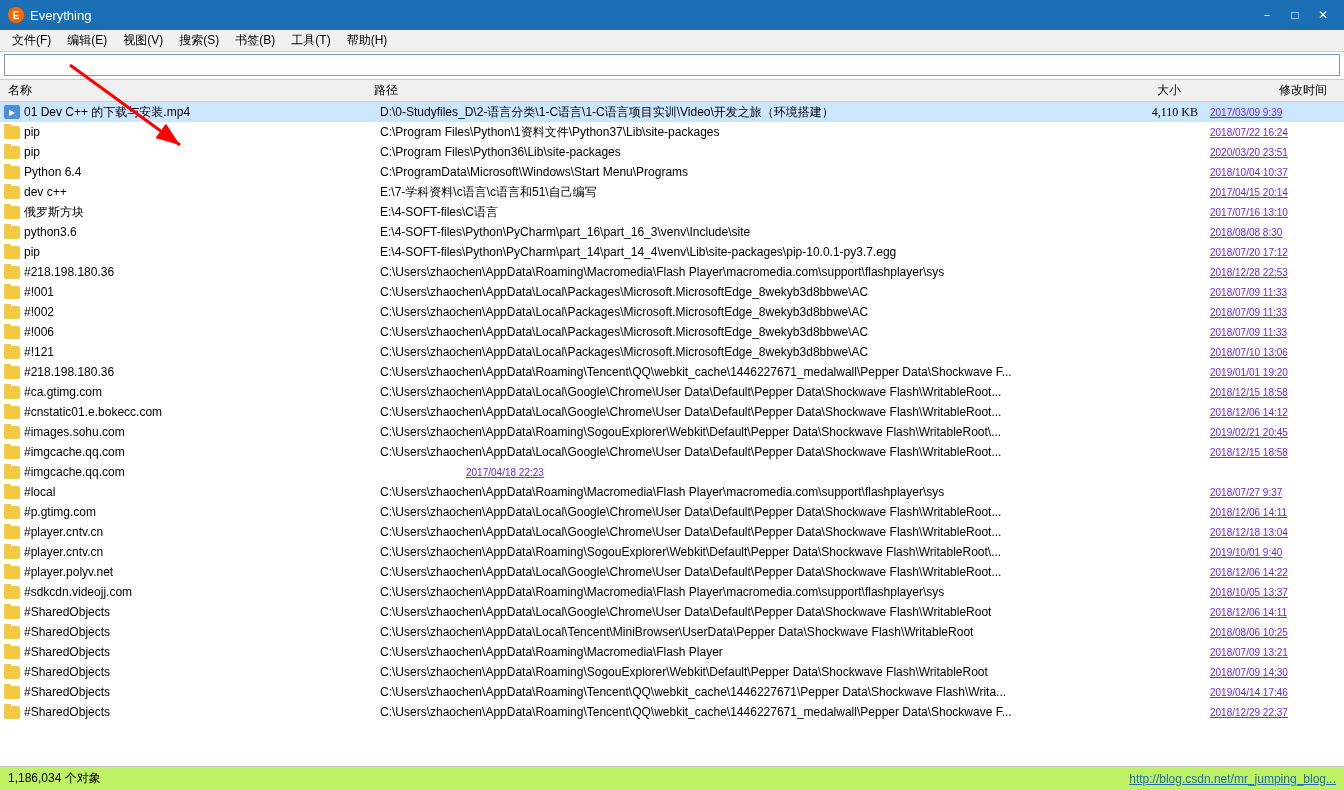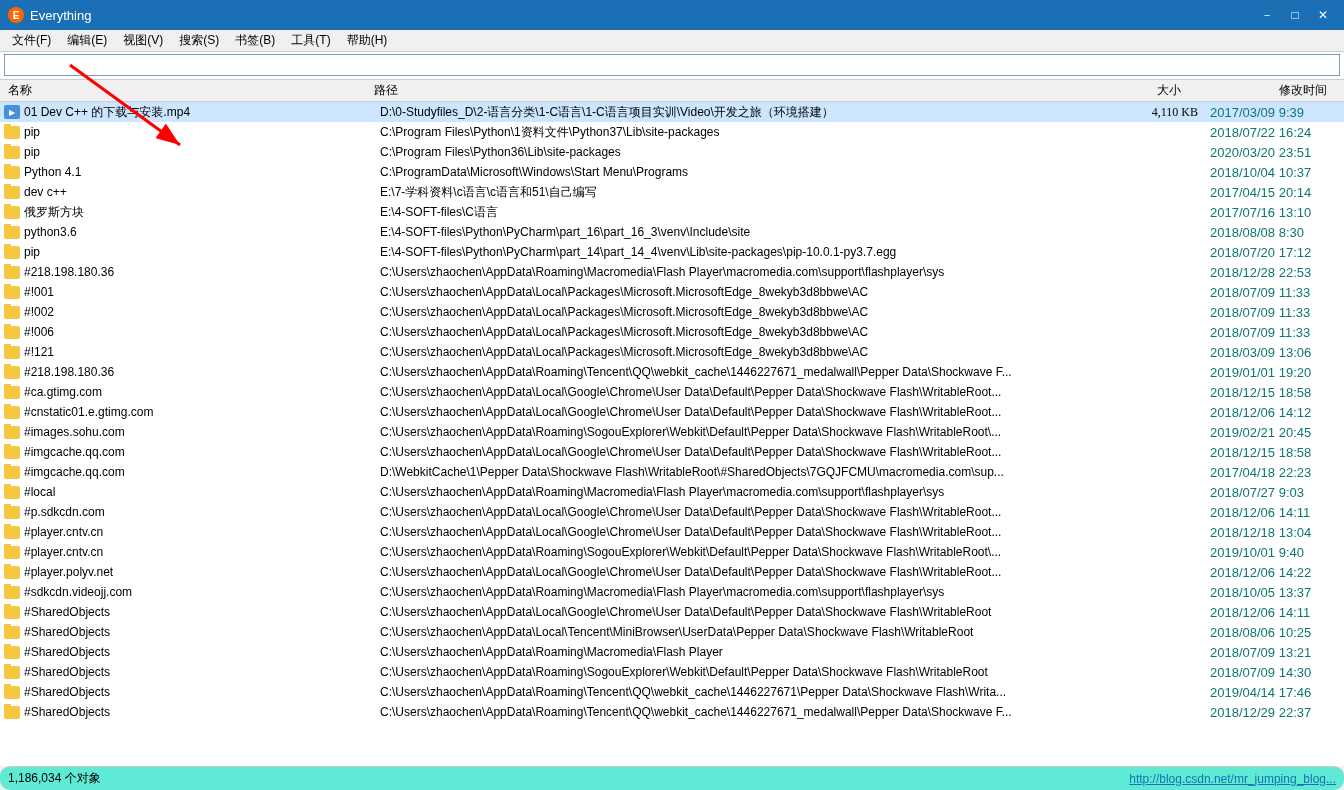--- a/index.html
+++ b/index.html
@@ -226,37 +226,37 @@
       text-align: right;
       padding-right: 6px;
       font-size: 12px;
       color: #000;
       white-space: nowrap;
       font-family: Liberation Serif, serif;
     }
     .file-cell-modified {
       width: 140px;
       padding-left: 6px;
-      font-size: 13px;
-      color: #0f766e;
+      font-size: 10px;
+      color: #6d28d9;
       white-space: nowrap;
+      text-decoration: underline;
     }
 
     
     .status-bar {
       height: 24px;
-      background: #5eead4;
+      background: #bef264;
       border-top: 1px solid #ccc;
       display: flex;
       align-items: center;
       justify-content: space-between;
       padding: 0 8px;
       font-size: 12px;
       color: #000;
-      border-radius: 10px;
     }
   </style>
 </head>
 <body>
 
 <div class="title-bar">
   <div class="title-bar-left">
     <div class="title-icon">E</div>
     <span class="title-text">Everything</span>
   </div>
@@ -323,21 +323,21 @@
       </div>
       <div class="file-cell-path">C:\Program Files\Python36\Lib\site-packages</div>
       <div class="file-cell-size"></div>
       <div class="file-cell-modified">2020/03/20 23:51</div>
     </div>
     <div class="file-row">
       <div class="file-cell-name">
         <div class="file-icon">
           <div class="folder-icon"></div>
         </div>
-        <span class="file-text">Python 4.1</span>
+        <span class="file-text">Python 6.4</span>
       </div>
       <div class="file-cell-path">C:\ProgramData\Microsoft\Windows\Start Menu\Programs</div>
       <div class="file-cell-size"></div>
       <div class="file-cell-modified">2018/10/04 10:37</div>
     </div>
     <div class="file-row">
       <div class="file-cell-name">
         <div class="file-icon">
           <div class="folder-icon"></div>
         </div>
@@ -426,21 +426,21 @@
     </div>
     <div class="file-row">
       <div class="file-cell-name">
         <div class="file-icon">
           <div class="folder-icon"></div>
         </div>
         <span class="file-text">#!121</span>
       </div>
       <div class="file-cell-path">C:\Users\zhaochen\AppData\Local\Packages\Microsoft.MicrosoftEdge_8wekyb3d8bbwe\AC</div>
       <div class="file-cell-size"></div>
-      <div class="file-cell-modified">2018/03/09 13:06</div>
+      <div class="file-cell-modified">2018/07/10 13:06</div>
     </div>
     <div class="file-row">
       <div class="file-cell-name">
         <div class="file-icon">
           <div class="folder-icon"></div>
         </div>
         <span class="file-text">#218.198.180.36</span>
       </div>
       <div class="file-cell-path">C:\Users\zhaochen\AppData\Roaming\Tencent\QQ\webkit_cache\1446227671_medalwall\Pepper Data\Shockwave F...</div>
       <div class="file-cell-size"></div>
@@ -455,21 +455,21 @@
       </div>
       <div class="file-cell-path">C:\Users\zhaochen\AppData\Local\Google\Chrome\User Data\Default\Pepper Data\Shockwave Flash\WritableRoot...</div>
       <div class="file-cell-size"></div>
       <div class="file-cell-modified">2018/12/15 18:58</div>
     </div>
     <div class="file-row">
       <div class="file-cell-name">
         <div class="file-icon">
           <div class="folder-icon"></div>
         </div>
-        <span class="file-text">#cnstatic01.e.gtimg.com</span>
+        <span class="file-text">#cnstatic01.e.bokecc.com</span>
       </div>
       <div class="file-cell-path">C:\Users\zhaochen\AppData\Local\Google\Chrome\User Data\Default\Pepper Data\Shockwave Flash\WritableRoot...</div>
       <div class="file-cell-size"></div>
       <div class="file-cell-modified">2018/12/06 14:12</div>
     </div>
     <div class="file-row">
       <div class="file-cell-name">
         <div class="file-icon">
           <div class="folder-icon"></div>
         </div>
@@ -490,41 +490,40 @@
       <div class="file-cell-size"></div>
       <div class="file-cell-modified">2018/12/15 18:58</div>
     </div>
     <div class="file-row">
       <div class="file-cell-name">
         <div class="file-icon">
           <div class="folder-icon"></div>
         </div>
         <span class="file-text">#imgcache.qq.com</span>
       </div>
-      <div class="file-cell-path">D:\WebkitCache\1\Pepper Data\Shockwave Flash\WritableRoot\#SharedObjects\7GQJFCMU\macromedia.com\sup...</div>
       <div class="file-cell-size"></div>
       <div class="file-cell-modified">2017/04/18 22:23</div>
     </div>
     <div class="file-row">
       <div class="file-cell-name">
         <div class="file-icon">
           <div class="folder-icon"></div>
         </div>
         <span class="file-text">#local</span>
       </div>
       <div class="file-cell-path">C:\Users\zhaochen\AppData\Roaming\Macromedia\Flash Player\macromedia.com\support\flashplayer\sys</div>
       <div class="file-cell-size"></div>
-      <div class="file-cell-modified">2018/07/27 9:03</div>
-    </div>
-    <div class="file-row">
-      <div class="file-cell-name">
-        <div class="file-icon">
-          <div class="folder-icon"></div>
-        </div>
-        <span class="file-text">#p.sdkcdn.com</span>
+      <div class="file-cell-modified">2018/07/27 9:37</div>
+    </div>
+    <div class="file-row">
+      <div class="file-cell-name">
+        <div class="file-icon">
+          <div class="folder-icon"></div>
+        </div>
+        <span class="file-text">#p.gtimg.com</span>
       </div>
       <div class="file-cell-path">C:\Users\zhaochen\AppData\Local\Google\Chrome\User Data\Default\Pepper Data\Shockwave Flash\WritableRoot...</div>
       <div class="file-cell-size"></div>
       <div class="file-cell-modified">2018/12/06 14:11</div>
     </div>
     <div class="file-row">
       <div class="file-cell-name">
         <div class="file-icon">
           <div class="folder-icon"></div>
         </div>

